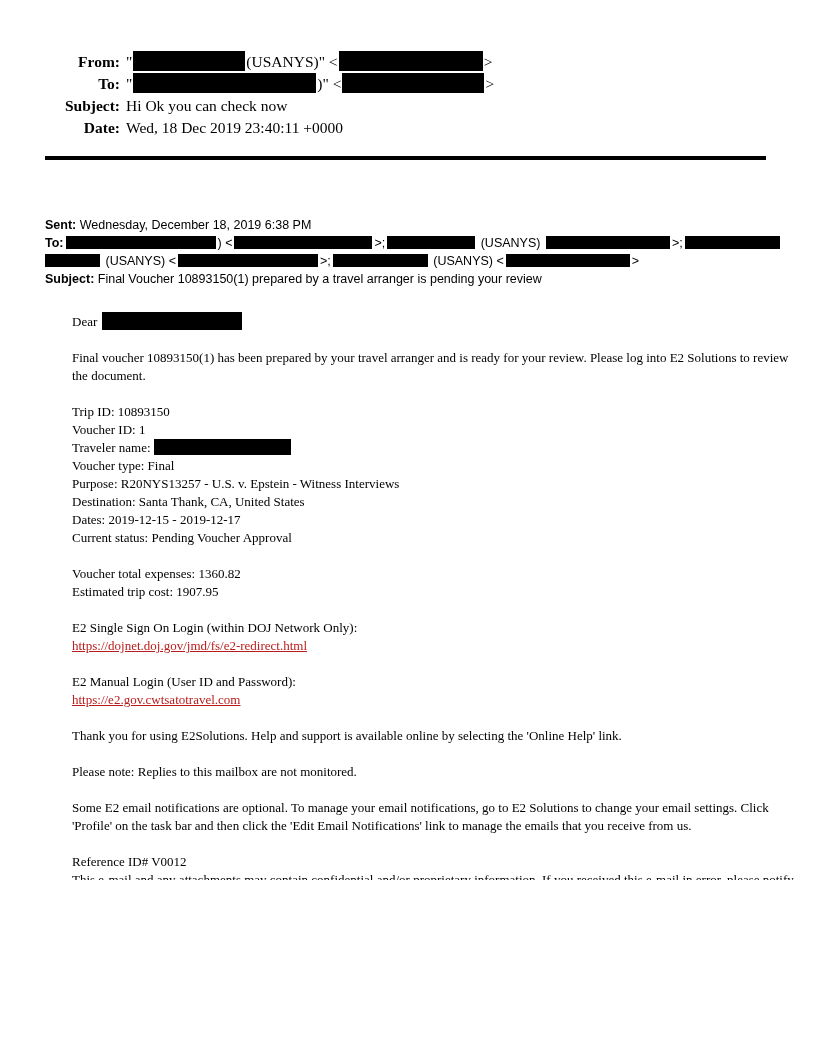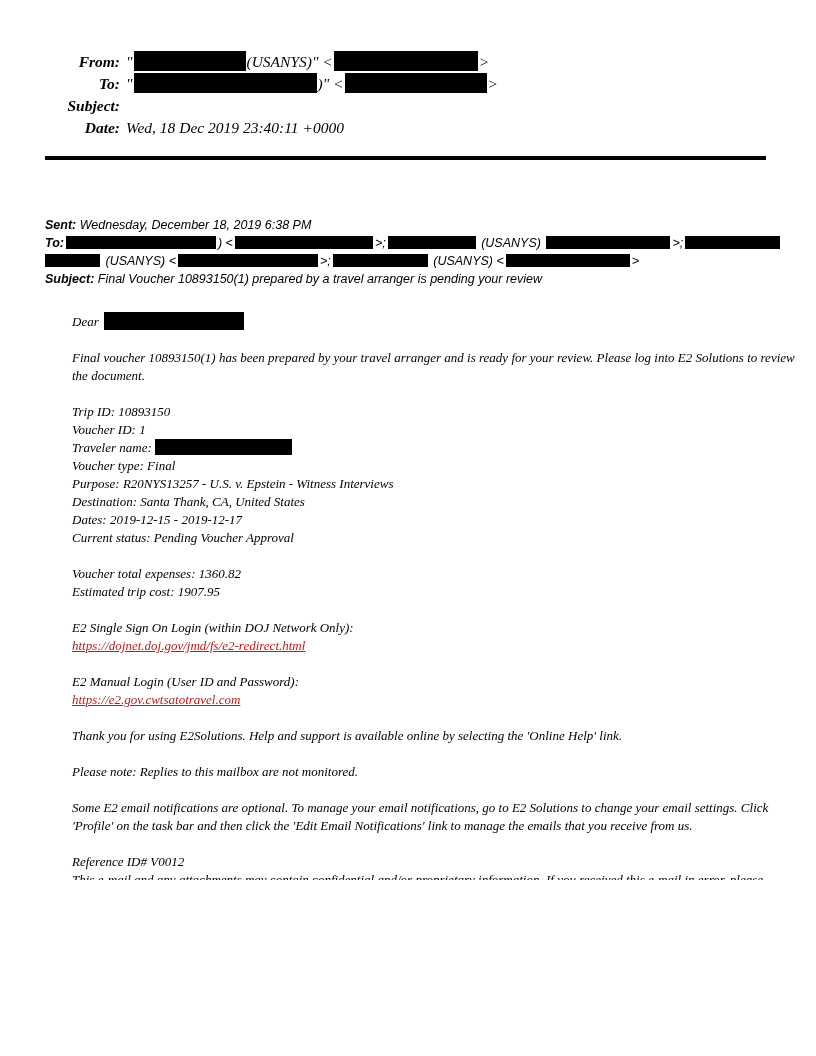--- a/index.html
+++ b/index.html
@@ -1,19 +1,19 @@
 <!DOCTYPE html>
 <html><head>
 <meta charset="utf-8">
 <style>
   * { margin:0; padding:0; box-sizing:border-box; }
   html,body { background:#ffffff; }
   .page {
     position:relative; width:816px; height:880px;
-    background:#ffffff; color:#000; overflow:hidden;font-style:italic;
+    background:#ffffff; color:#000; overflow:hidden;
   }
   
   .outer-header {
     padding:51px 0 0 45px;
     font-family:"Liberation Serif","DejaVu Serif",serif;
     font-size:15.5px; line-height:22px;
   }
   .oh-row { display:flex; white-space:nowrap; }
   .oh-label { flex:0 0 75px; width:75px; text-align:right; font-weight:bold; margin-right:6px; }
   .redact { display:inline-block; background:#000000; }
@@ -51,20 +51,21 @@
     <div class="oh-row">
       <span class="oh-label">From:</span>
       <span><span>"</span><span class="redact r-outer" style="width:112px"></span><span>(USANYS)" &lt;</span><span class="redact r-outer" style="width:144px"></span><span>&gt;</span></span>
     </div>
     <div class="oh-row">
       <span class="oh-label">To:</span>
       <span><span>"</span><span class="redact r-outer" style="width:183px"></span><span>)" &lt;</span><span class="redact r-outer" style="width:142px"></span><span>&gt;</span></span>
     </div>
     <div class="oh-row">
       <span class="oh-label">Subject:</span>
+      <span>Hi Ok you can check now</span>
     </div>
     <div class="oh-row">
       <span class="oh-label">Date:</span>
       <span>Wed, 18 Dec 2019 23:40:11 +0000</span>
     </div>
   </header>
 
   <hr class="rule">
 
   <section class="fwd-header">

